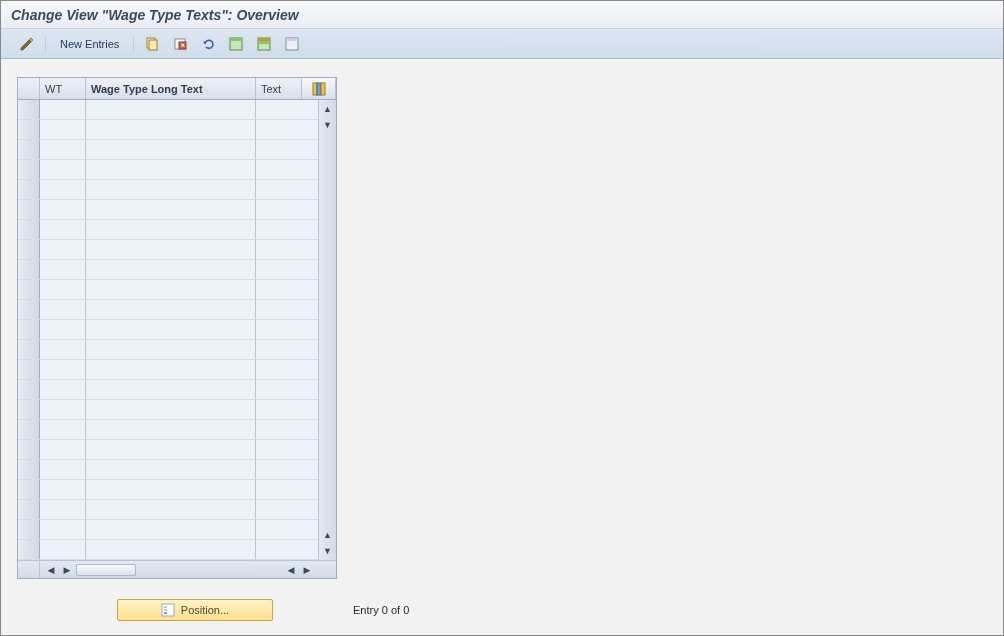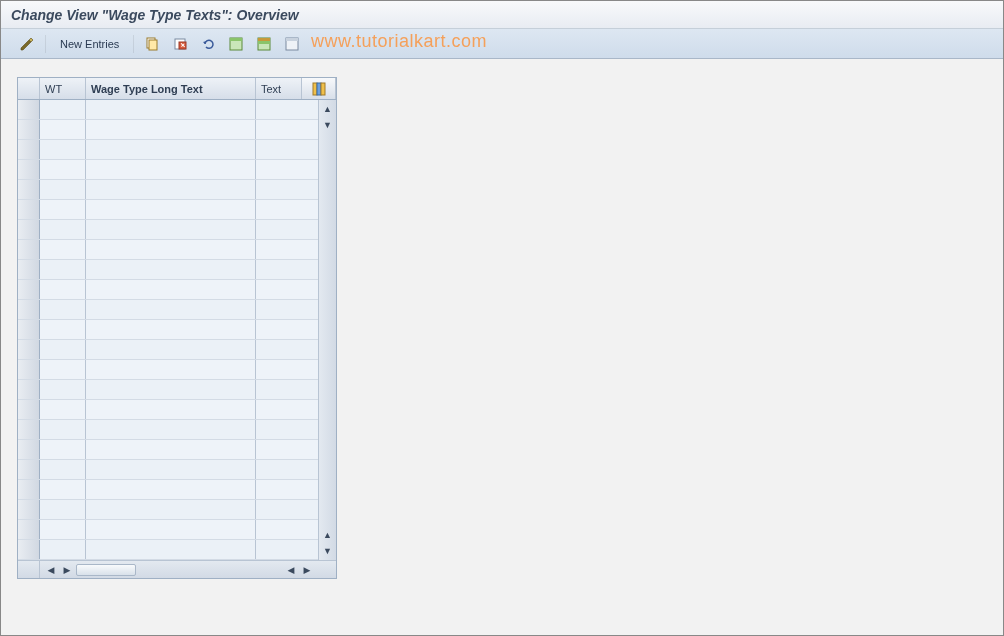--- a/index.html
+++ b/index.html
@@ -210,21 +210,20 @@
         <rect x="2" y="2" width="12" height="3" fill="#c69a3a"></rect>
         <rect x="2" y="5" width="12" height="3" fill="#8ac46a"></rect>
       </svg>
   </span>
   <span class="icon-btn">
     <svg width="16" height="16" viewBox="0 0 16 16">
         <rect x="2" y="2" width="12" height="12" fill="#eef2f7" stroke="#7a8aa0"></rect>
         <rect x="2" y="2" width="12" height="3" fill="#c8d2de"></rect>
       </svg>
   </span>
-  <span class="watermark">www.tutorialkart.com</span>
 </div>
 
 <div class="content">
   <div class="grid-wrap">
     <div class="grid-head">
       <div class="cell col-sel"></div>
       <div class="cell col-wt">WT</div>
       <div class="cell col-long">Wage Type Long Text</div>
       <div class="cell col-text">Text</div>
       <div class="cell col-cfg">
@@ -391,13 +390,25 @@
         <span class="arrow">▶</span>
         <div class="hscroll-thumb"></div>
         <div style="flex:1"></div>
         <span class="arrow">◀</span>
         <span class="arrow">▶</span>
       </div>
       <div style="width:18px;border-left:1px solid #b8c4d3;"></div>
     </div>
   </div>
 
+  <div class="footer-row">
+    <div class="pos-btn">
+      <svg width="14" height="14" viewBox="0 0 14 14">
+          <rect x="1" y="1" width="12" height="12" fill="#fff" stroke="#9aa7b6"></rect>
+          <rect x="3" y="3" width="3" height="2" fill="#c0cad6"></rect>
+          <rect x="3" y="6" width="3" height="2" fill="#c0cad6"></rect>
+          <rect x="3" y="9" width="3" height="2" fill="#6aa0e0"></rect>
+        </svg>
+      <span>Position...</span>
+    </div>
+    <span class="entry-text">Entry 0 of 0</span>
+  </div>
 </div>
 
 </body></html>

